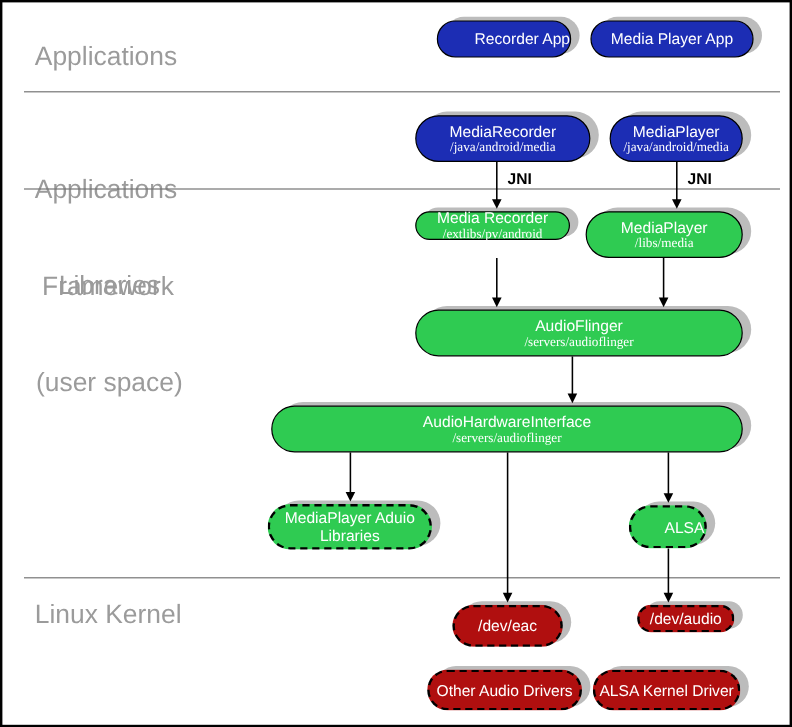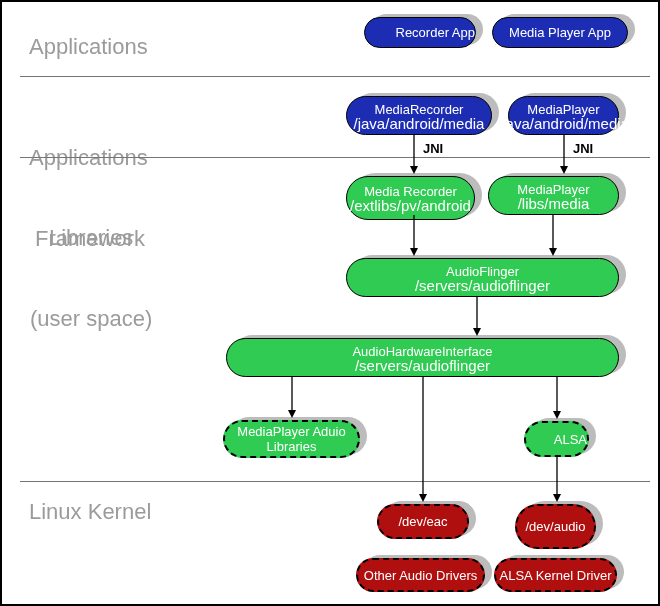--- a/index.html
+++ b/index.html
@@ -20,21 +20,21 @@
     position:absolute;display:flex;flex-direction:column;align-items:center;justify-content:center;
     border-radius:999px;color:#fff;text-align:center;box-sizing:border-box;
     box-shadow:7px -3px 0 0 var(--shadow-gray,#bcbcbc);
     border:1.5px solid #000;
   }
   .node.dashed{border:2px dashed #000;}
   .node.blue{background:var(--app-blue,#1c2db4);}
   .node.green{background:var(--lib-green,#2fcb52);}
   .node.red{background:var(--kernel-red,#b00f0f);}
   .node .t1{font-size:13px;line-height:15px;}
-  .node .t2{font-size:15px;line-height:13px;}
+  .node .t2{font-size:11px;line-height:13px;font-family:Liberation Serif, serif;}
   .jni{
     position:absolute;color:#000;font-size:13px;font-weight:700;line-height:14px;
   }
   #arrows{position:absolute;left:0;top:0;pointer-events:none;}
 </style>
 </head>
 <body>
 
 <div id="stage">
 
@@ -65,21 +65,21 @@
     <div class="t2">/java/android/media</div>
   </div>
   <div class="node blue" style="left:506px;top:94px;width:111px;height:39px;">
     <div class="t1">MediaPlayer</div>
     <div class="t2">/java/android/media</div>
   </div>
 
   <div class="jni" style="left:421px;top:140px;">JNI</div>
   <div class="jni" style="left:571px;top:140px;">JNI</div>
 
-  <div class="node green" style="left:344px;top:174px;width:129px;height:44px;">
+  <div class="node green" style="left:344px;top:174px;width:129px;height:24px;">
     <div class="t1">Media Recorder</div>
     <div class="t2">/extlibs/pv/android</div>
   </div>
   <div class="node green" style="left:486px;top:174px;width:131px;height:39px;">
     <div class="t1">MediaPlayer</div>
     <div class="t2">/libs/media</div>
   </div>
 
   <div class="node green" style="left:344px;top:256px;width:273px;height:39px;">
     <div class="t1">AudioFlinger</div>
@@ -95,21 +95,21 @@
     <div class="t1">MediaPlayer Aduio</div>
     <div class="t1">Libraries</div>
   </div>
   <div class="node green dashed" style="left:522px;top:419px;width:65px;height:36px;align-items:flex-end;">
     <div class="t1">ALSA</div>
   </div>
 
   <div class="node red dashed" style="left:375px;top:502px;width:92px;height:35px;">
     <div class="t1">/dev/eac</div>
   </div>
-  <div class="node red dashed" style="left:513px;top:502px;width:81px;height:45px;">
+  <div class="node red dashed" style="left:529px;top:502px;width:81px;height:23px;">
     <div class="t1">/dev/audio</div>
   </div>
   <div class="node red dashed" style="left:354px;top:556px;width:129px;height:34px;">
     <div class="t1">Other Audio Drivers</div>
   </div>
   <div class="node red dashed" style="left:492px;top:556px;width:123px;height:34px;">
     <div class="t1">ALSA Kernel Driver</div>
   </div>
 
   <svg id="arrows" width="660" height="606" viewBox="0 0 660 606">

